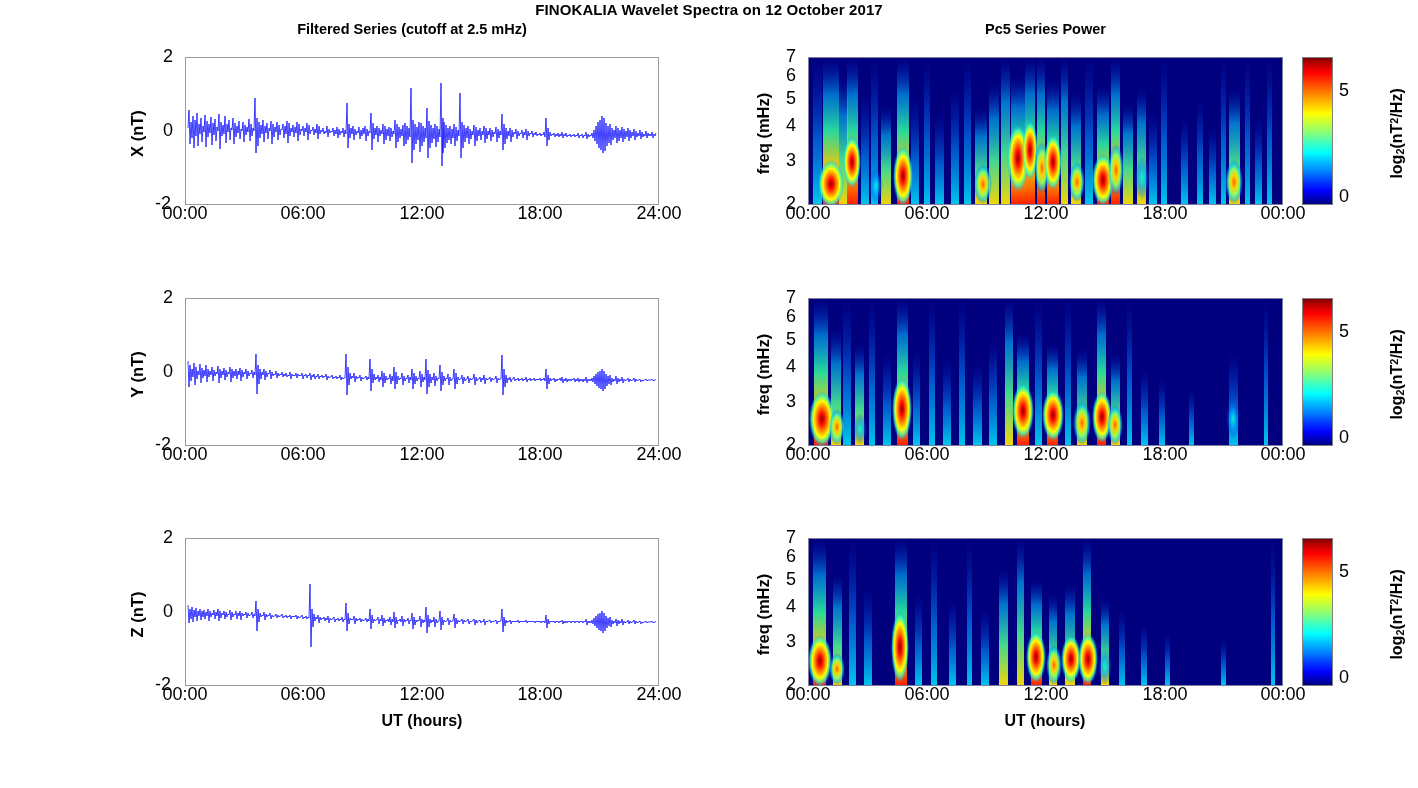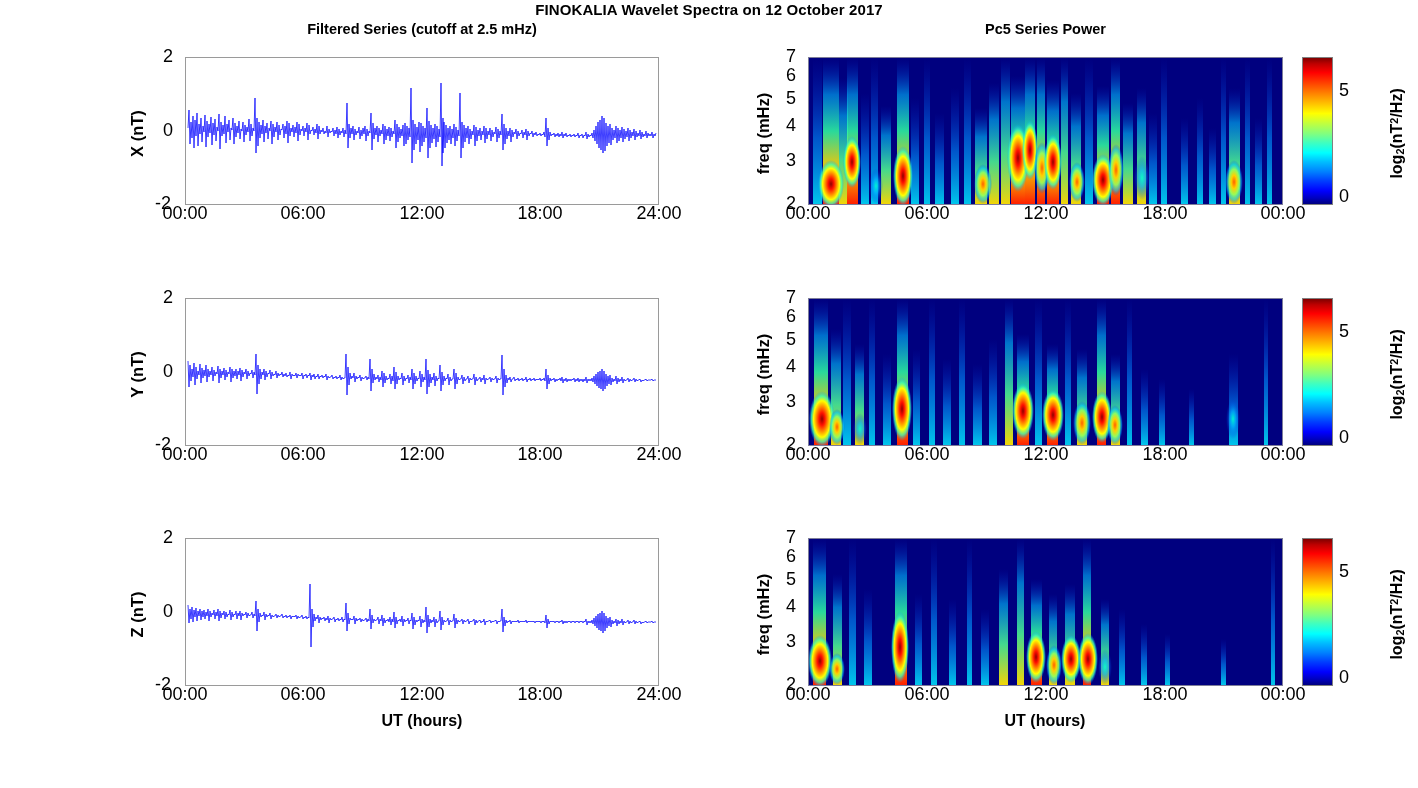--- a/index.html
+++ b/index.html
@@ -29,21 +29,21 @@
           #00BFFF 29%, #00FFFF 35%, #40FFBF 42%, #80FF80 48%, #BFFF40 55%,
           #FFFF00 62%, #FFBF00 69%, #FF8000 76%, #FF4000 83%, #FF0000 90%,
           #BF0000 96%, #7F0000 100%);}
   svg{display:block;}
 </style>
 </head>
 <body>
 
 <div class="abs" id="fig-title">FINOKALIA Wavelet Spectra on 12 October 2017</div>
 
-<div class="abs panel-title" style="left:185px;top:21px;width:474px;">Filtered Series (cutoff at 2.5 mHz)</div>
+<div class="abs panel-title" style="left:175px;top:21px;width:474px;">Filtered Series (cutoff at 2.5 mHz)</div>
 <div class="abs panel-title" style="left:808px;top:21px;width:475px;">Pc5 Series Power</div>
 
 <div class="abs axbox" style="left:185px;top:57px;width:474px;height:148px;">
   <svg width="472" height="146" viewBox="0 0 472 146">
     <polyline fill="none" stroke="#0000ff" stroke-width="0.75" points="
 2,70 3,52 4,86 5,64 6,80 7,58 8,90 9,62 10,78 11,55 12,88 13,66 14,76 15,60 16,84
 17,68 18,74 19,57 20,89 21,63 22,79 23,66 24,75 25,59 26,87 27,65 28,77 29,61 30,83
 31,69 32,73 33,56 34,91 35,64 36,78 37,67 38,76 39,58 40,85 41,66 42,74 43,62 44,82
 45,70 46,72 47,60 48,86 49,65 50,79 51,68 52,75 53,63 54,81 55,71 56,73 57,64 58,84
 59,67 60,77 61,69 62,74 63,61 64,83 65,66 66,78 67,70 68,73 69,40 70,95 71,60 72,88

